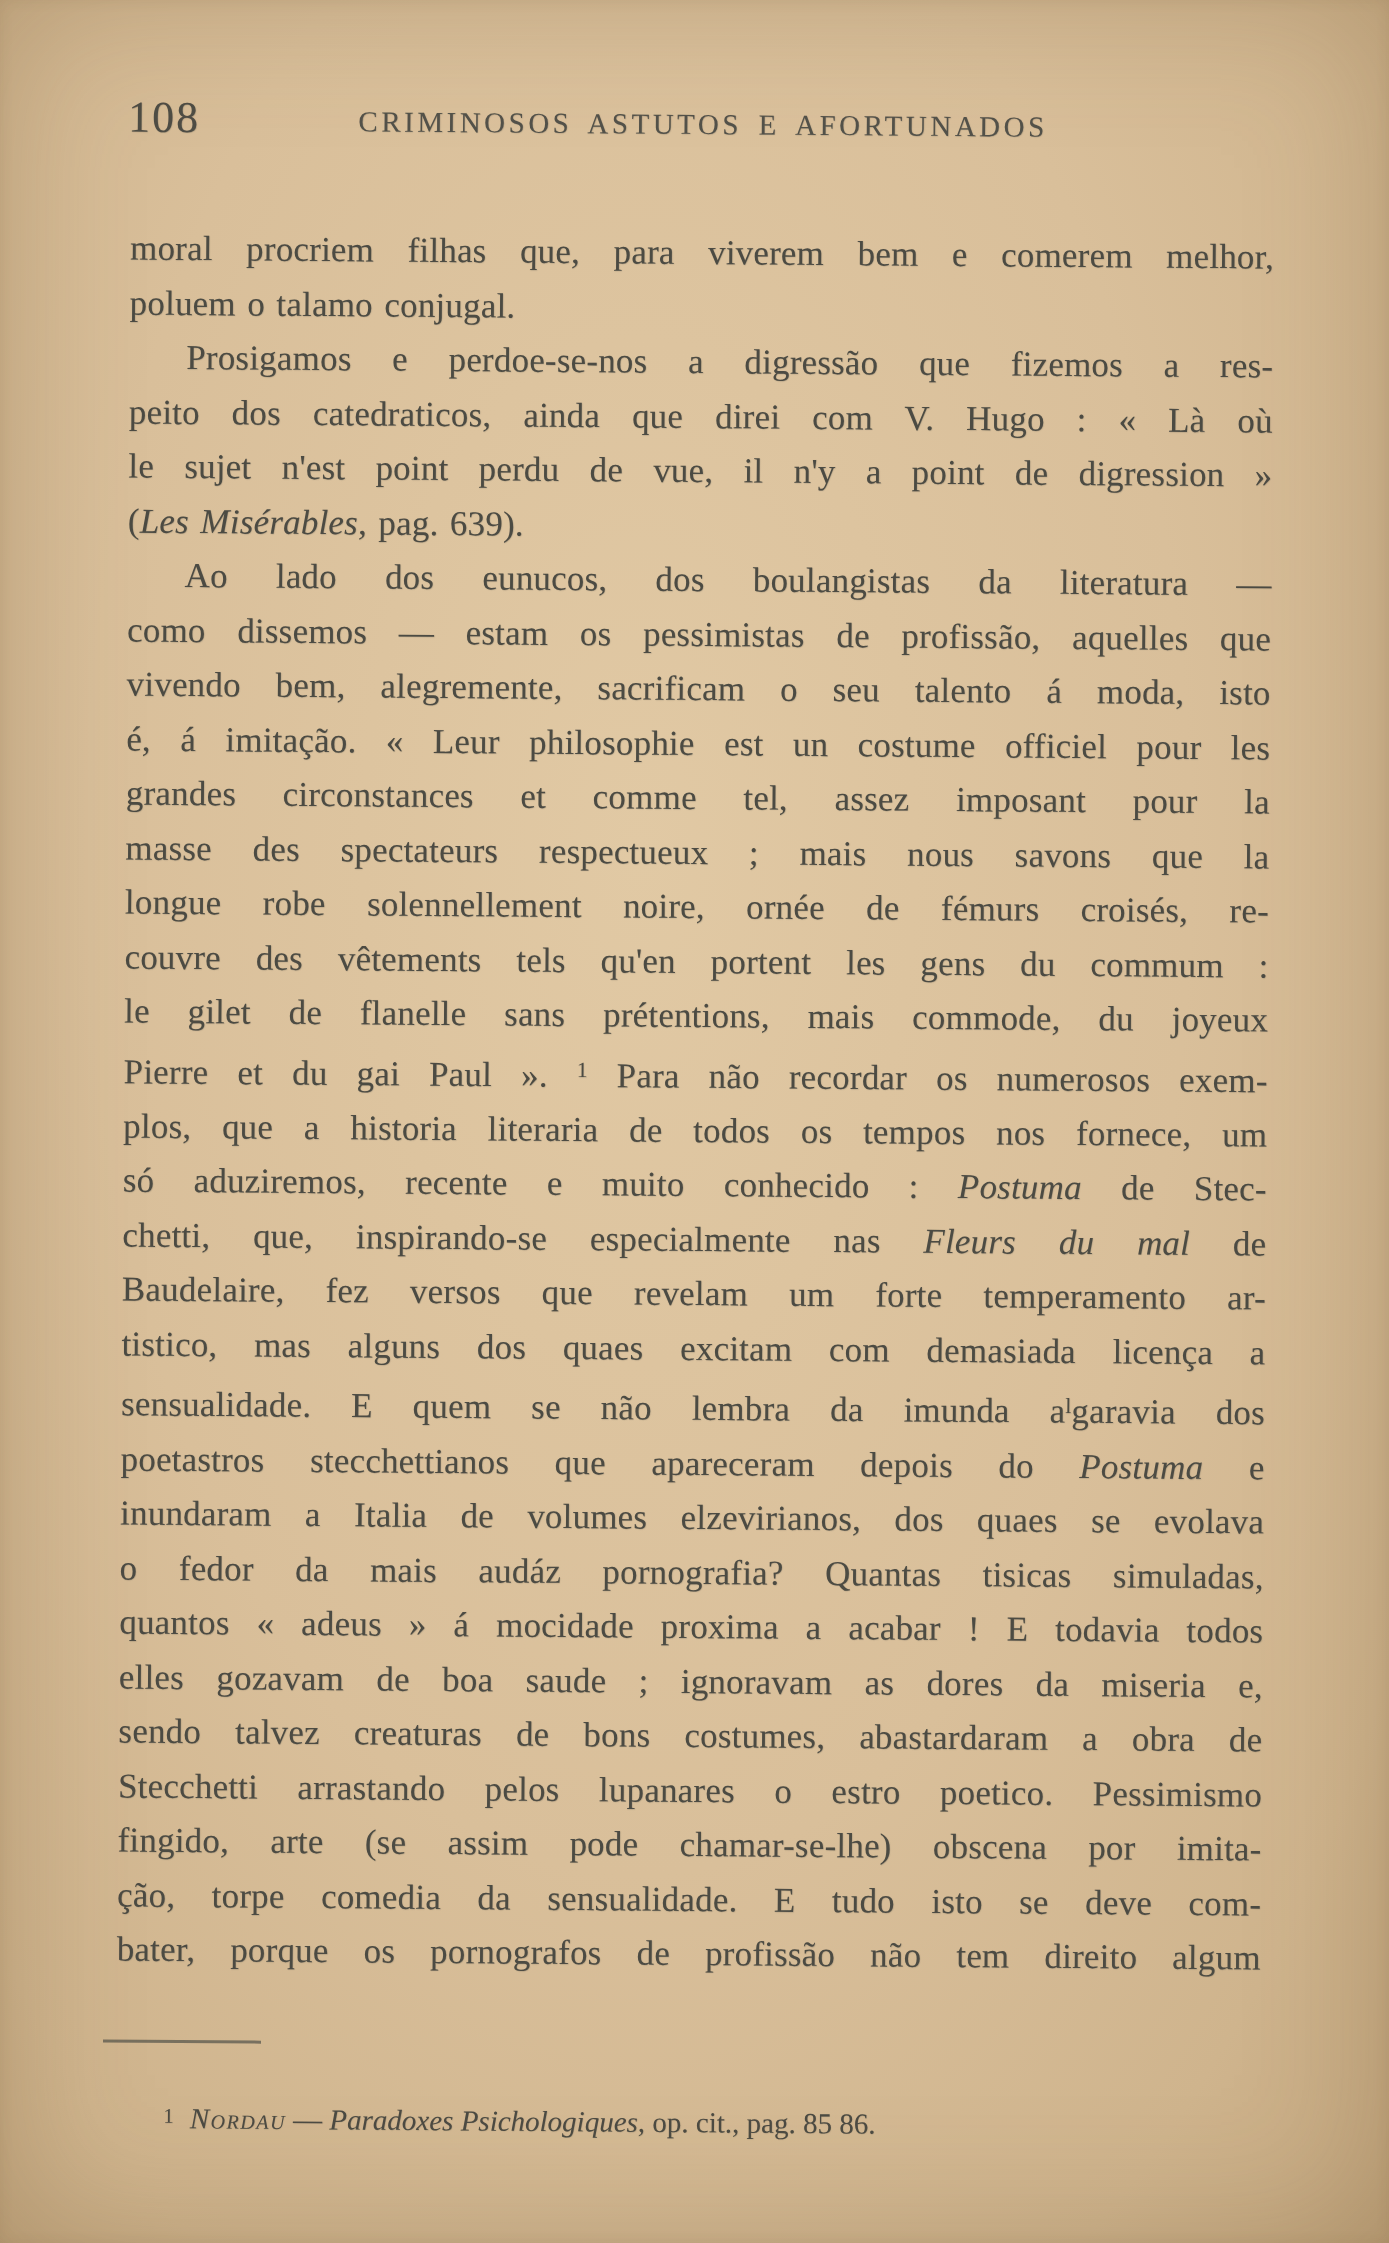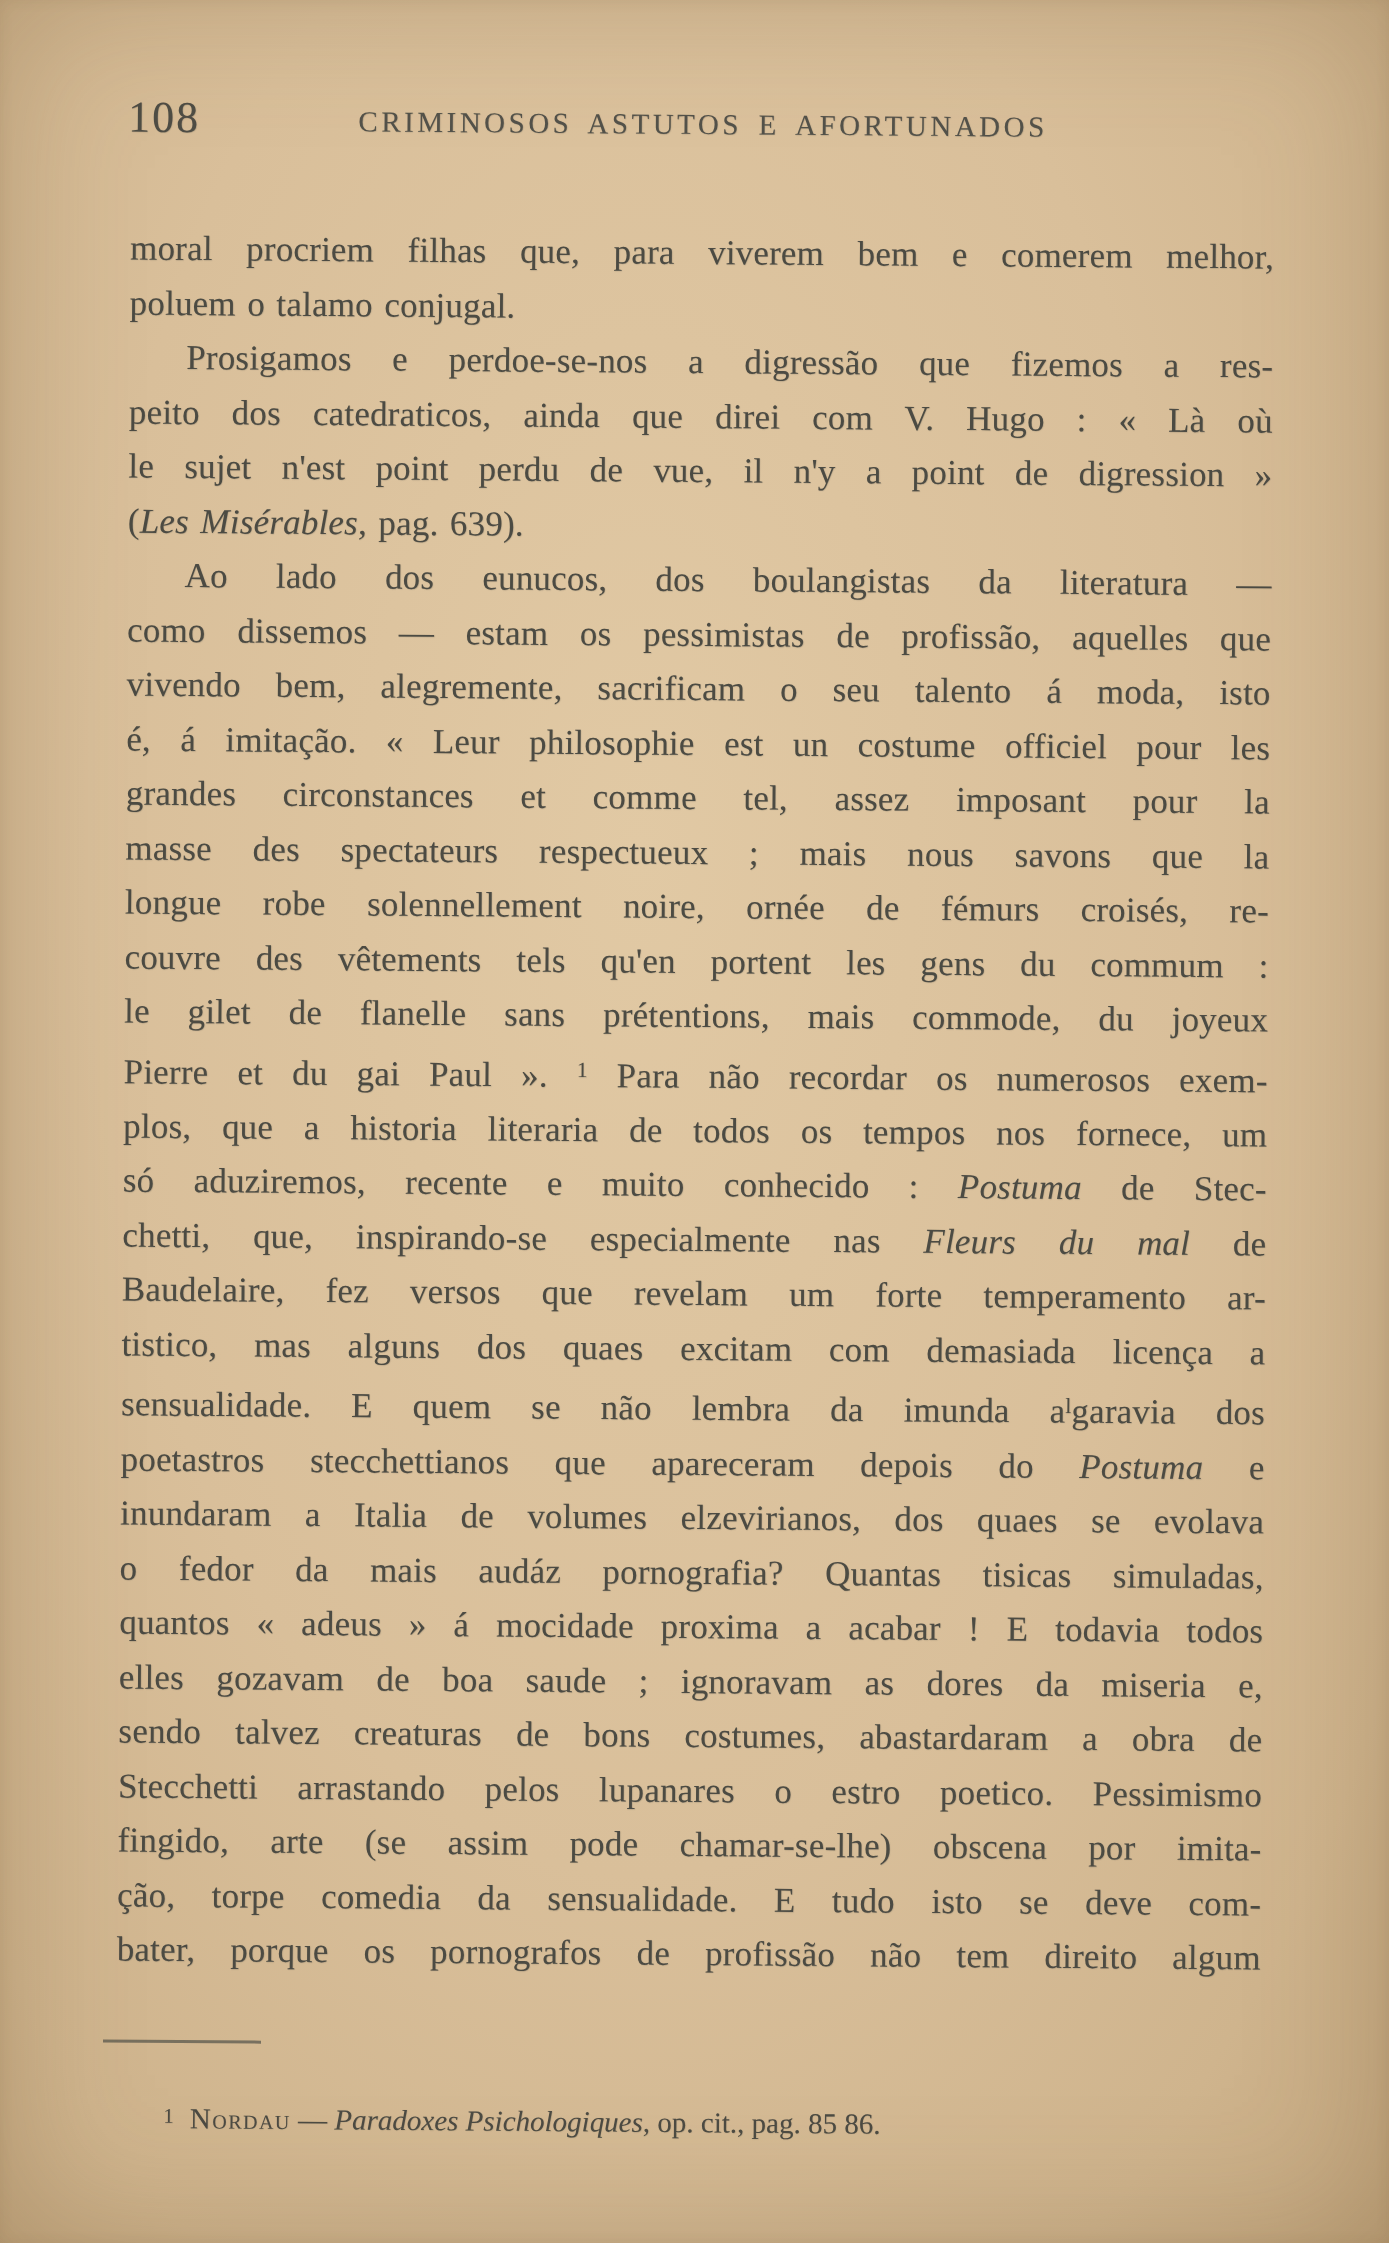--- a/index.html
+++ b/index.html
@@ -71,20 +71,21 @@
   }
   .seg-italic { font-style: italic; }
   .seg-sup {
     font-size: 0.62em;
     vertical-align: 0.45em;
     letter-spacing: 0;
   }
   .seg-smallcaps {
     font-variant: small-caps;
     letter-spacing: 1.5px;
+    font-style: italic;
   }
   .footnote-rule {
     margin: 62px 0 0 112px;
     width: 158px;
     border: none;
     border-top: 3px solid rgba(90, 88, 78, 0.75);
   }
   .footnote {
     margin: 55px 120px 0 125px;
     font-size: 29px;

